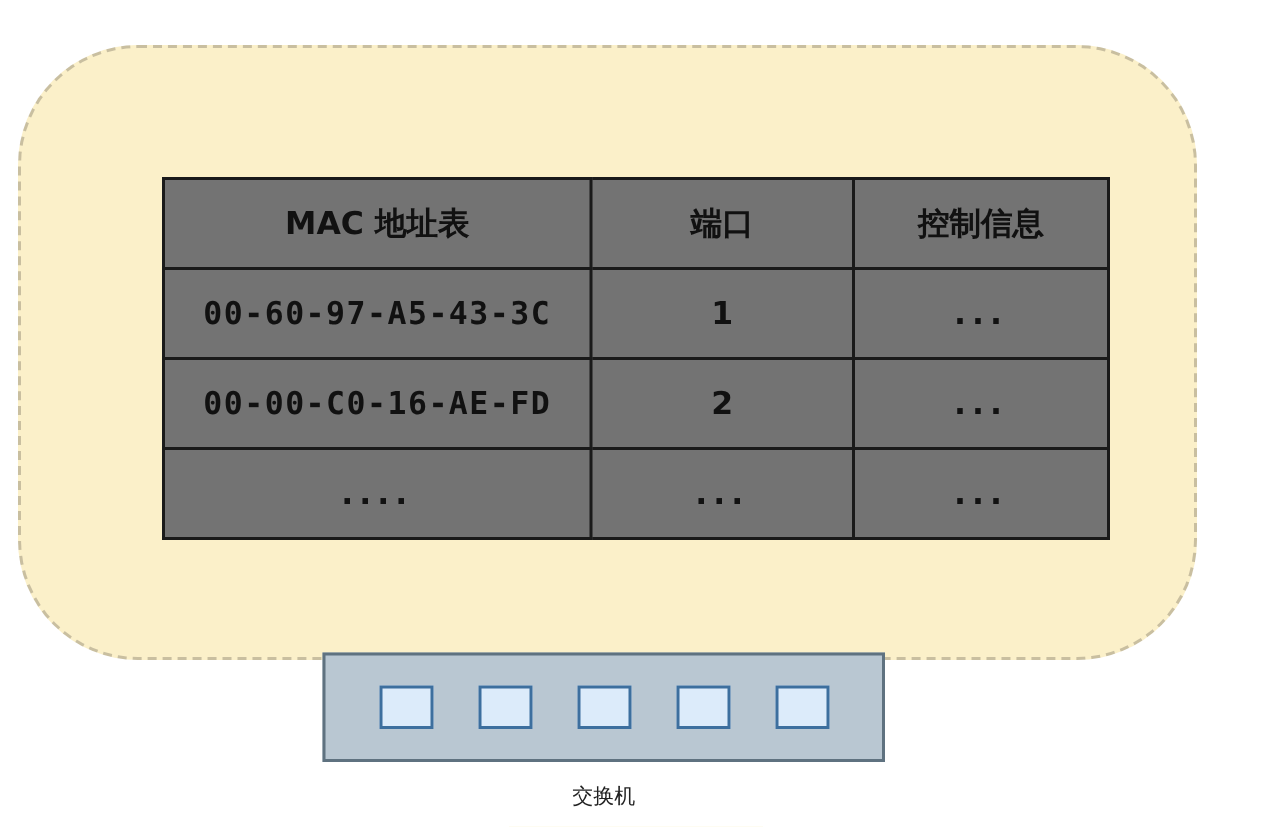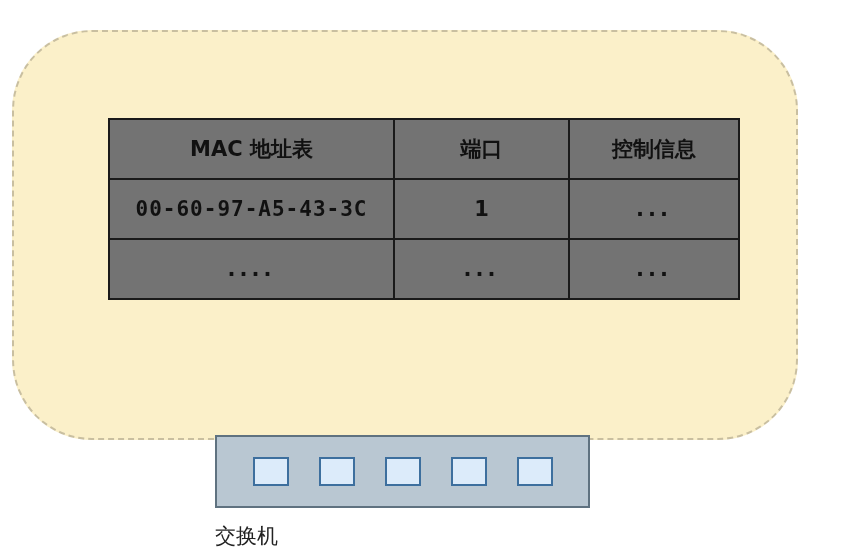--- a/index.html
+++ b/index.html
@@ -83,22 +83,22 @@
     border: 2px solid #3d6f9e;
     box-sizing: border-box;
   }
 
   
   .caption {
     position: absolute;
     left: 215px;
     top: 522px;
     width: 375px;
-    text-align: left;
-    font-size: 21px;
+    text-align: center;
+    font-size: 14px;
     color: #222222;
   }
 </style>
 </head>
 <body>
 
 <div class="blob"></div>
 
 <table class="mac-table">
   <colgroup>
@@ -113,20 +113,25 @@
       <th>控制信息</th>
     </tr>
   </thead>
   <tbody>
     <tr>
       <td class="mac-cell">00-60-97-A5-43-3C</td>
       <td>1</td>
       <td class="dots">...</td>
     </tr>
     <tr>
+      <td class="mac-cell">00-00-C0-16-AE-FD</td>
+      <td>2</td>
+      <td class="dots">...</td>
+    </tr>
+    <tr>
       <td class="dots">....</td>
       <td class="dots">...</td>
       <td class="dots">...</td>
     </tr>
   </tbody>
 </table>
 
 <div class="switch-device">
   <div class="port"></div>
   <div class="port"></div>

